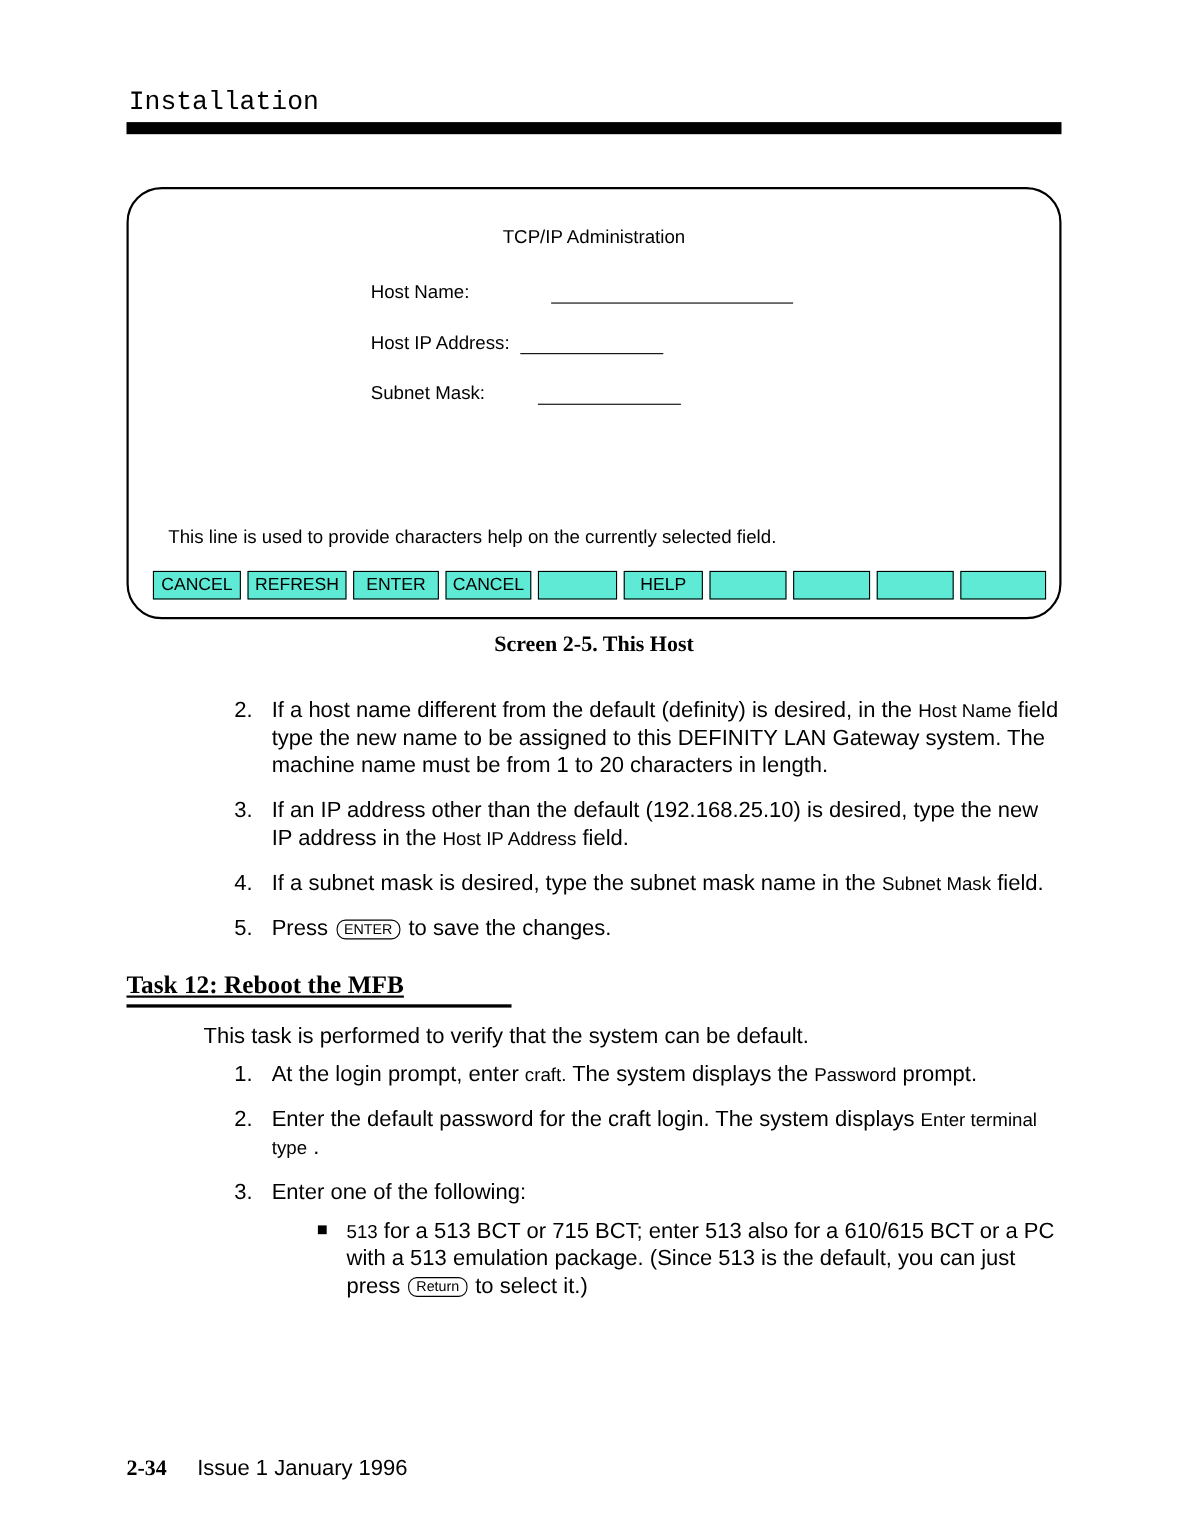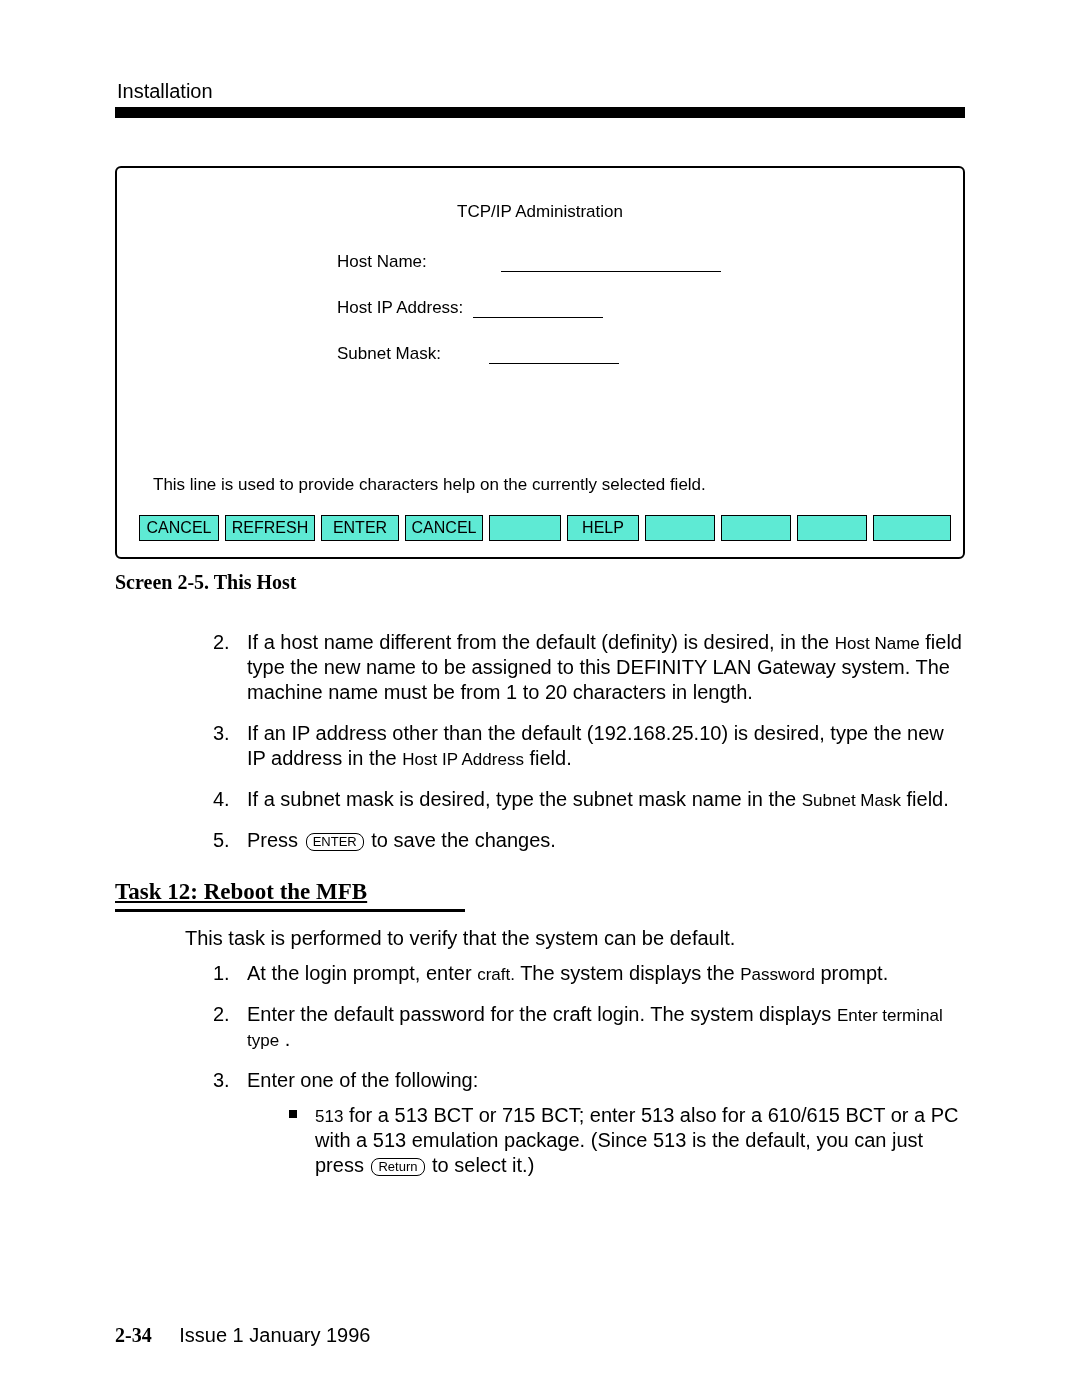--- a/index.html
+++ b/index.html
@@ -13,34 +13,35 @@
     color: #000;
   }
   .page {
     width: 1080px;
     height: 1397px;
     position: relative;
     box-sizing: border-box;
     padding: 80px 115px 60px 115px;
   }
   .running-head {
-    font-size: 20px;
+    font-size: 24px;
     margin-bottom: 4px;
     margin-left: 2px;
+    font-family: Liberation Mono, monospace;
   }
   .thick-rule {
     height: 11px;
     background: #000;
     width: 100%;
     margin-bottom: 22px;
   }
   
   .screen-box {
     border: 2px solid #000;
-    border-radius: 6px;
+    border-radius: 32px;
     padding: 34px 22px 12px 22px;
     box-sizing: border-box;
     width: 100%;
     height: 393px;
     position: relative;
     margin-top: 48px;
   }
   .screen-title, .screen-subtitle {
     text-align: center;
     font-size: 17px;
@@ -101,20 +102,21 @@
   .fn-btn.blank2   { flex: 0 0 70px; }
   .fn-btn.blank3   { flex: 0 0 70px; }
   .fn-btn.blank4   { flex: 0 0 70px; }
   .fn-btn.blank5   { flex: 0 0 78px; }
 
   .caption {
     font-family: "Times New Roman", Times, serif;
     font-weight: bold;
     font-size: 20px;
     margin-top: 12px;
+    text-align: center;
   }
   .body-area {
     margin-left: 98px;
     margin-right: 0;
   }
   ol.steps {
     list-style: none;
     padding: 0;
     margin: 36px 0 0 0;
   }

